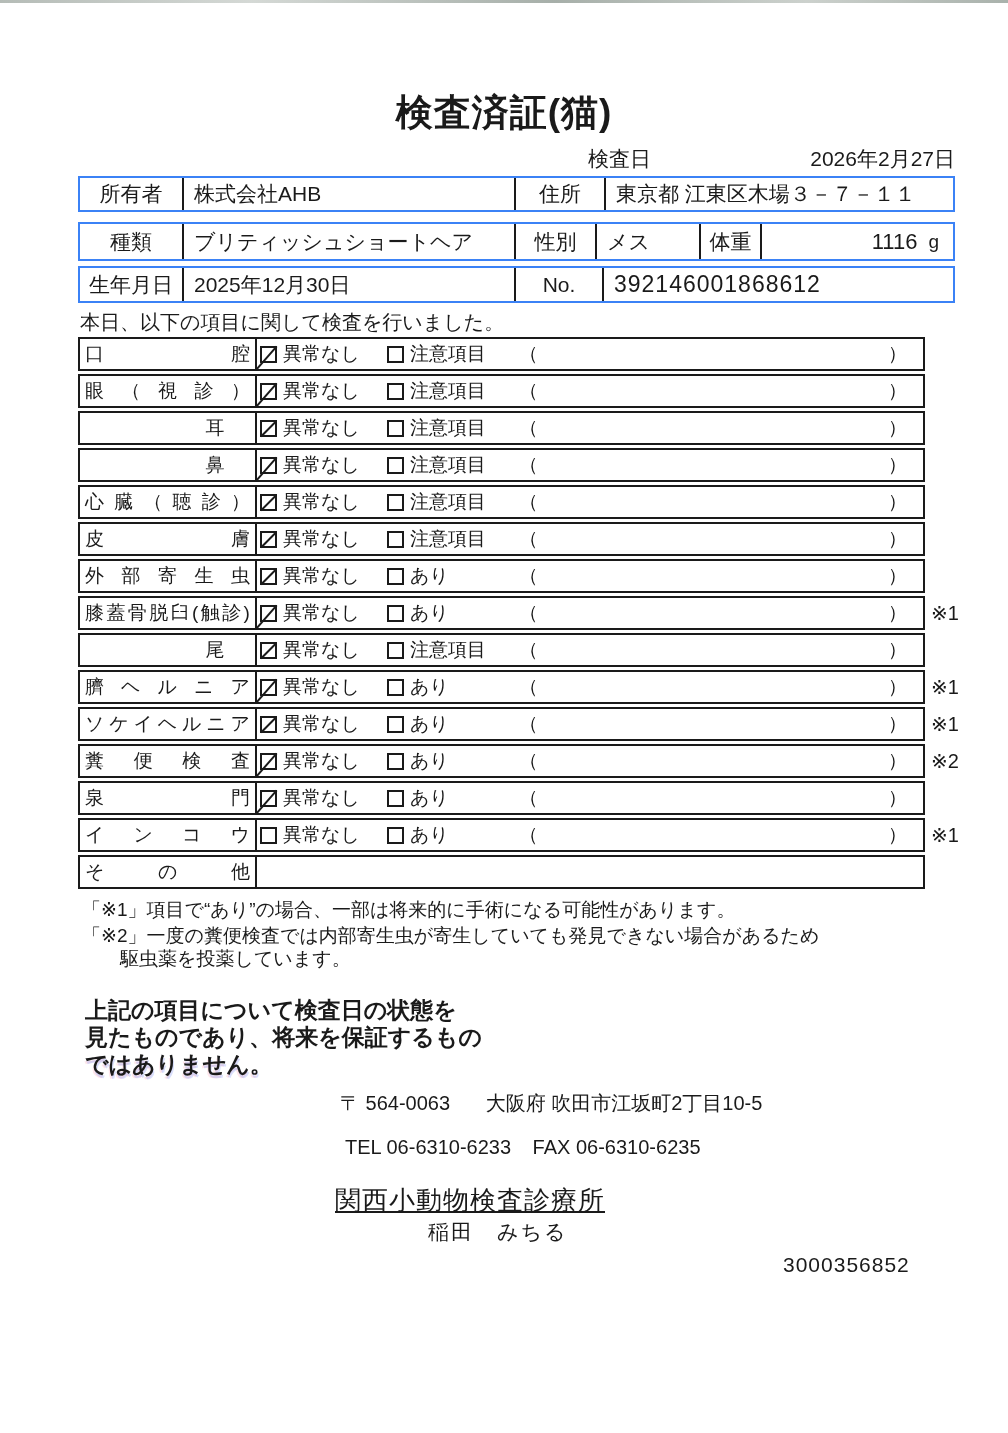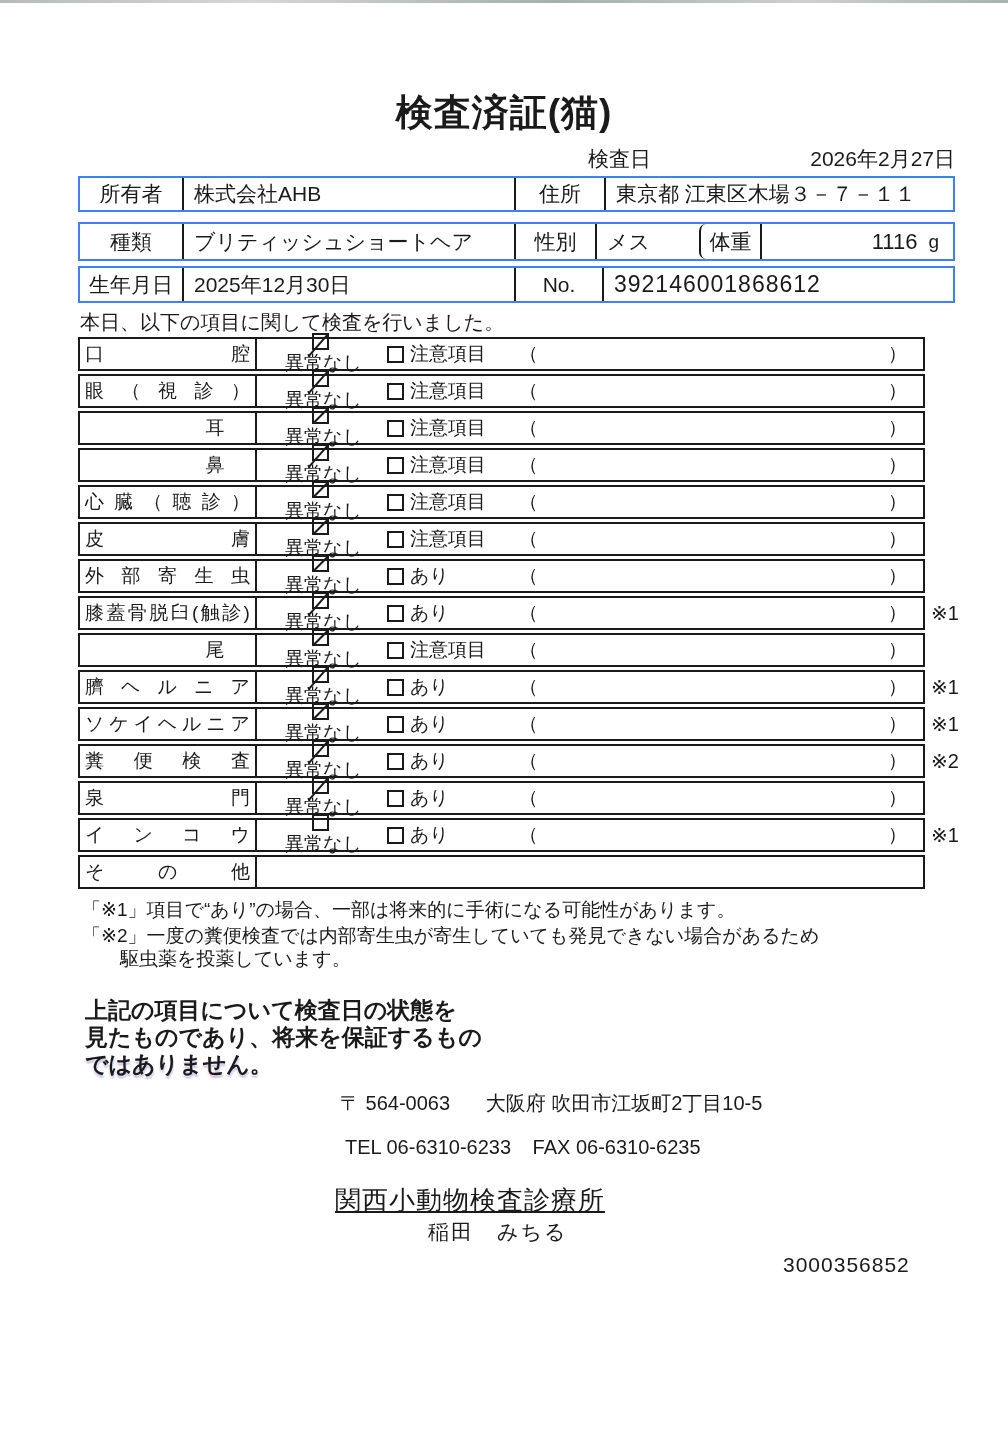--- a/index.html
+++ b/index.html
@@ -25,42 +25,42 @@
 
   .tbl{position:absolute;left:78px;width:877px;display:flex;border:2px solid #3b82f6;box-sizing:border-box;background:#fff;}
   .tbl1{top:176px;height:36px;}
   .tbl2{top:222px;height:39px;}
   .tbl3{top:266px;height:37px;}
   .c{border-left:2px solid #1a1a1a;display:flex;align-items:center;box-sizing:border-box;font-size:21px;overflow:hidden;}
   .c:first-child{border-left:none;}
   .lab{justify-content:center;}
   .val{padding-left:10px;}
   .w102{width:102px;}.w332{width:332px;}.w90{width:90px;}.w81{width:81px;}
-  .w104{width:104px;}.w61{width:61px;border-radius:7px;}.w88{width:88px;}
+  .w104{width:104px;}.w61{width:61px;}.w88{width:88px;}
   .flex1{flex:1;}
   .weight-val{justify-content:flex-end;padding-right:14px;font-size:22px;}
   .weight-val .unit{margin-left:11px;font-size:19px;}
   .no-val{font-size:23px;letter-spacing:1px;}
 
   .intro{position:absolute;left:80px;top:309px;font-size:20px;}
 
   .checklist{position:absolute;left:78px;top:337px;width:847px;}
   .chk-row{
     position:relative;display:flex;box-sizing:border-box;
     width:847px;height:34px;margin-bottom:3px;
     border:2px solid #1a1a1a;background:#fff;
   }
   .name-cell{
     width:177px;box-sizing:border-box;border-right:2px solid #1a1a1a;
     display:flex;justify-content:space-between;align-items:center;
     padding:0 5px;font-size:19px;overflow:hidden;
   }
   .val-cell{flex:1;display:flex;align-items:center;font-size:19px;padding-left:3px;box-sizing:border-box;}
   .opt{display:inline-flex;align-items:center;}
-  .opt1{width:127px;flex-direction:column;}
+  .opt1{width:127px;}
   .opt2{width:132px;}
   .box{width:13px;height:13px;border:2px solid #1a1a1a;display:inline-block;margin-right:6px;position:relative;flex:none;}
   .box.checked.short::after{
     content:'';position:absolute;width:21px;height:2px;background:#1a1a1a;
     left:-4px;top:6px;transform:rotate(-45deg);
   }
   .box.checked.long::after{
     content:'';position:absolute;width:31px;height:2px;background:#1a1a1a;
     left:-11px;top:9px;transform:rotate(-49deg);
   }

